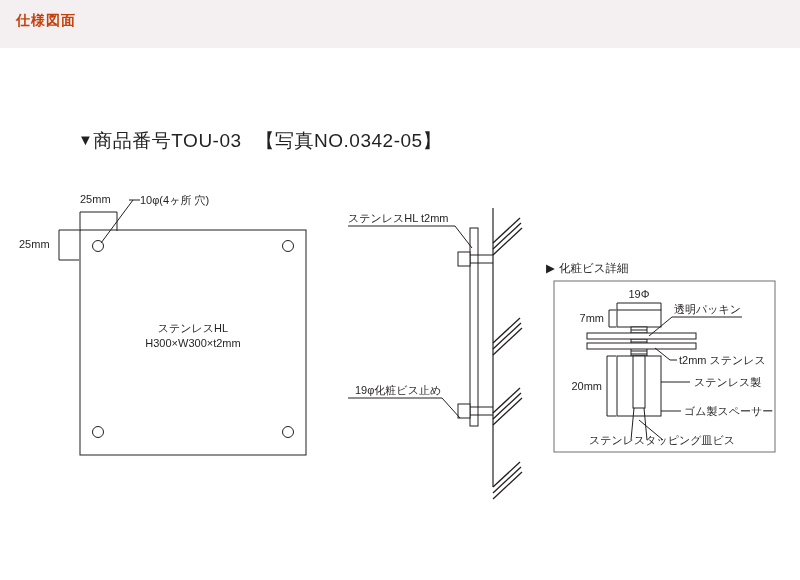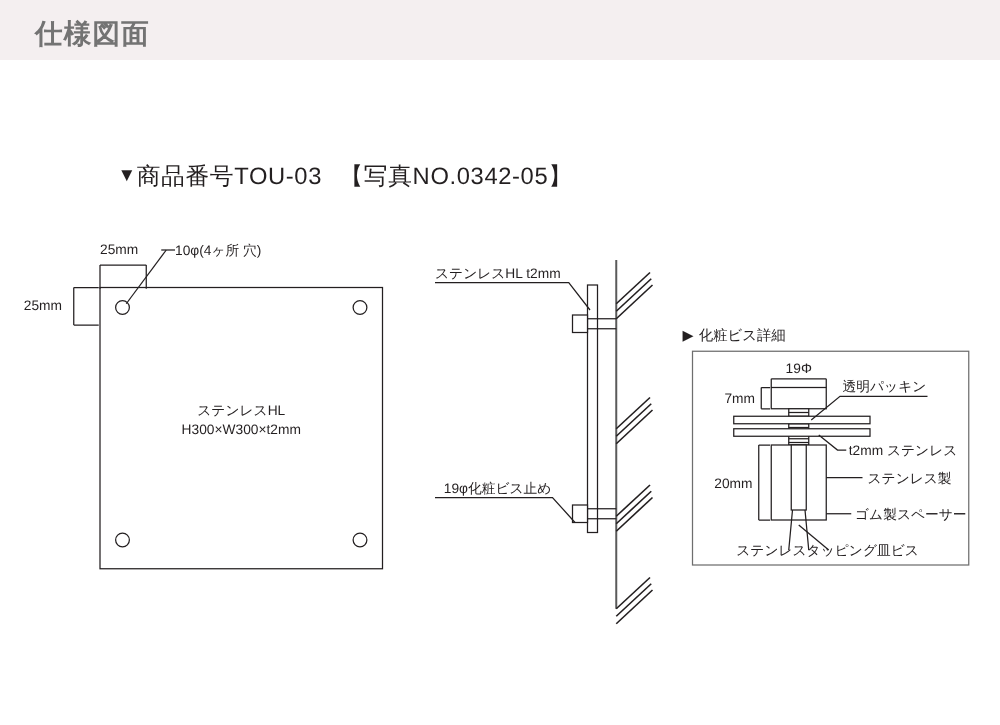--- a/index.html
+++ b/index.html
@@ -20,32 +20,32 @@
   #header-band {
     position: absolute;
     left: 0;
     top: 0;
     width: 800px;
     height: 48px;
     background: #f4eff0;
   }
   #header-title {
     position: absolute;
-    left: 28px;
+    left: 16px;
     top: 12px;
-    font-size: 22px;
+    font-size: 14px;
     font-weight: bold;
     letter-spacing: 1px;
-    color: #737373;
+    color: #c2410c;
   }
 
   
   #product-line {
     position: absolute;
-    left: 94px;
+    left: 78px;
     top: 128px;
     font-size: 19px;
     letter-spacing: 0.5px;
     white-space: nowrap;
     color: #231f20;
   }
   #product-line .marker {
     font-size: 15px;
     vertical-align: 2px;
   }

